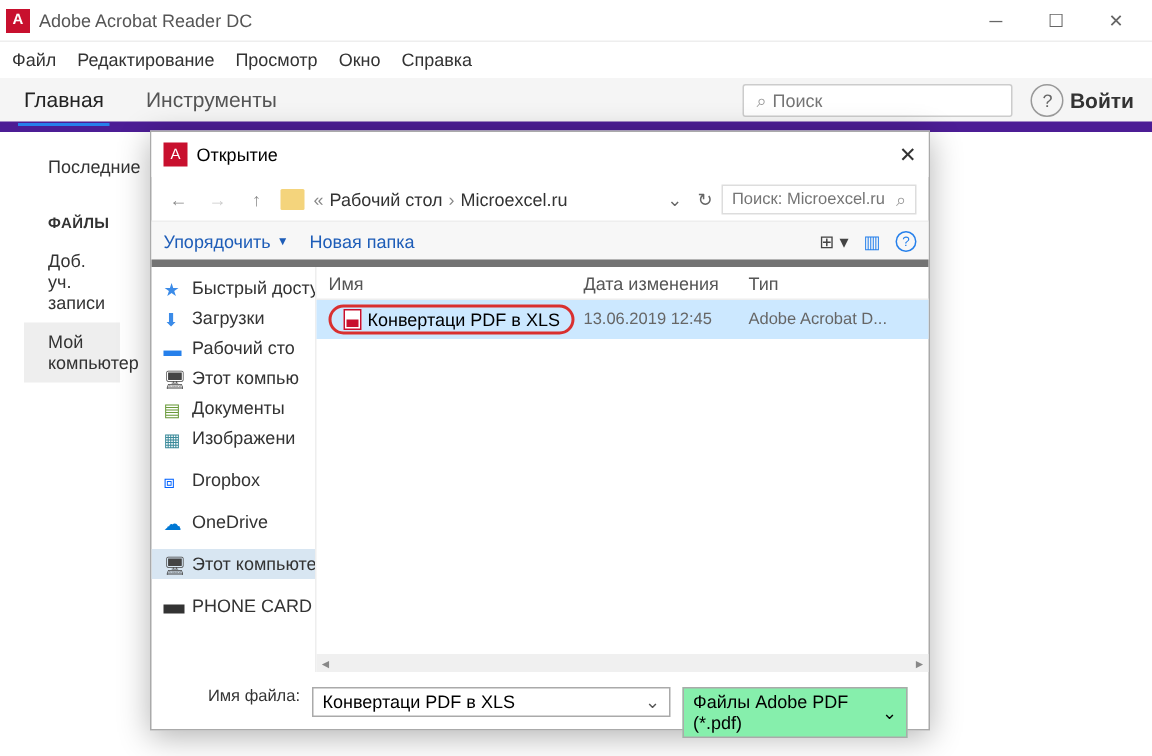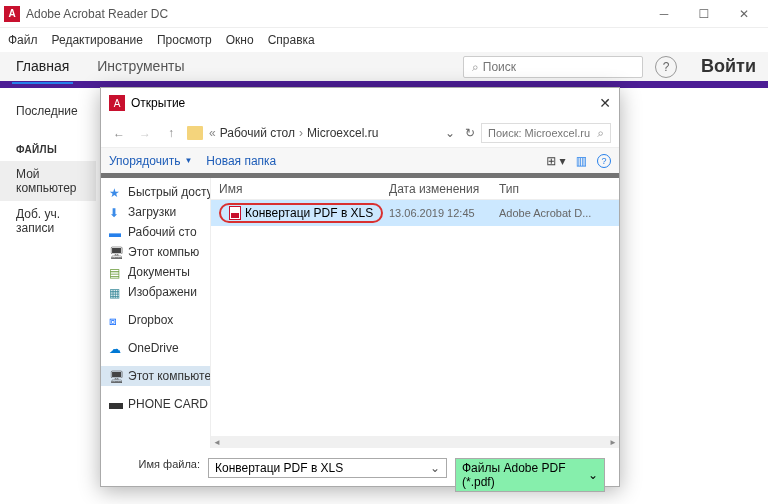--- a/index.html
+++ b/index.html
@@ -11,22 +11,22 @@
 .winbtns div{width:40px;height:28px;display:flex;align-items:center;justify-content:center;color:#666}
 .menubar{height:24px;display:flex;align-items:center;padding:0 8px;gap:14px;background:#fff}
 .menubar span{color:#333;font-size:12px}
 .tabbar{height:36px;background:#f5f5f5;display:flex;align-items:center;padding:0 12px;border-bottom:7px solid #4c1d95}
 .tabs{display:flex;gap:20px}
 .tabs .tab{font-size:14px;color:#555;padding:8px 4px}
 .tabs .tab.active{color:#222;border-bottom:2px solid #2680eb;font-weight:500}
 .searchbox{margin-left:auto;display:flex;align-items:center;border:1px solid #ccc;background:#fff;padding:3px 8px;width:180px;border-radius:2px}
 .searchbox input{border:none;outline:none;flex:1;font-size:12px;color:#999}
 .helpbtn{width:22px;height:22px;border:1px solid #999;border-radius:50%;display:flex;align-items:center;justify-content:center;margin-left:12px;color:#666}
-.signin{margin-left:24px;font-weight:600;font-size:18px;color:#333}
-.sidebar{position:absolute;left:0;top:88px;width:96px;padding:10px 0}
+.signin{margin-left:4px;font-weight:600;font-size:14px;color:#333}
+.sidebar{position:absolute;left:0;top:88px;width:96px;padding:10px 16px}
 .sidebar .section{padding:6px 16px;color:#333;font-size:12px}
 .sidebar .section.bold{font-weight:600;text-transform:uppercase;font-size:10px;letter-spacing:.3px}
 .sidebar .section.sel{background:#eee}
 .dialog{position:absolute;left:100px;top:87px;width:520px;height:400px;background:#fff;border:1px solid #aaa;box-shadow:0 4px 20px rgba(0,0,0,.3)}
 .dlgtitle{height:30px;display:flex;align-items:center;padding:0 8px;background:#fff}
 .dlgtitle .logo{width:16px;height:16px;background:#c8102e;margin-right:6px;color:#fff;font-size:10px;display:flex;align-items:center;justify-content:center}
 .dlgtitle .close{margin-left:auto;font-size:14px;color:#333}
 .dlgnav{height:30px;display:flex;align-items:center;padding:0 8px;gap:6px;border-bottom:1px solid #eee}
 .dlgnav .arrow{width:20px;color:#888;text-align:center}
 .dlgnav .folder{width:16px;height:14px;background:#f4d47c;border-radius:1px}
@@ -99,22 +99,22 @@
     <span style="margin-right:4px;color:#999">⌕</span>
     <input placeholder="Поиск" style="">
   </div>
   <div class="helpbtn">?</div>
   <div class="signin">Войти</div>
 </div>
 
 <div class="sidebar">
   <div class="section">Последние</div>
   <div class="section bold" style="margin-top:14px">ФАЙЛЫ</div>
+  <div class="section">Доб. уч. записи</div>
   <div class="section sel">Мой компьютер</div>
-  <div class="section">Доб. уч. записи</div>
 </div>
 
 <div class="dialog">
   <div class="dlgtitle">
     <div class="logo">A</div>
     <span>Открытие</span>
     <span class="close">✕</span>
   </div>
   <div class="dlgnav">
     <span class="arrow">←</span>

